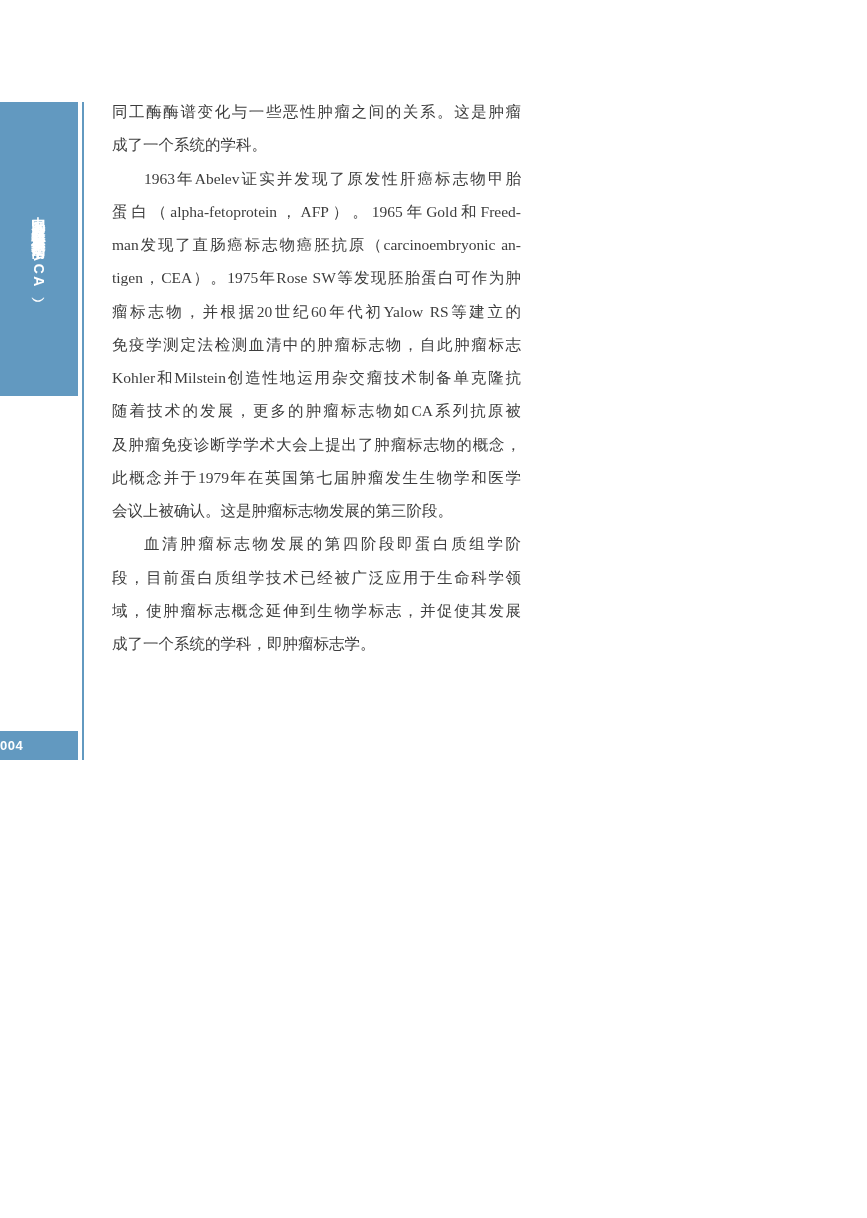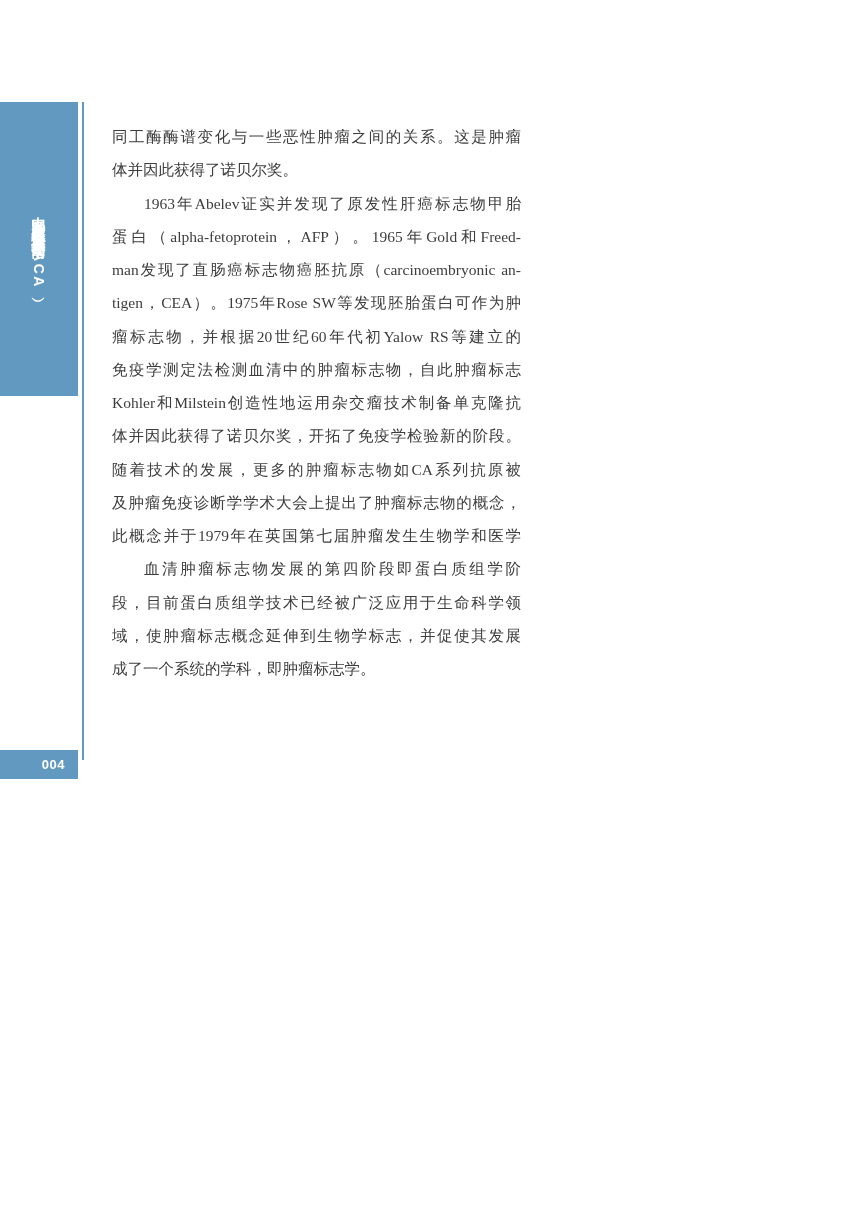--- a/index.html
+++ b/index.html
@@ -54,38 +54,35 @@
     position: absolute;
     left: 0;
     top: 731px;
     width: 78px;
     height: 29px;
     background: var(--accent, #6299c0);
     box-sizing: border-box;
     padding-right: 13px;
     display: flex;
     align-items: center;
-    justify-content: flex-end;
     color: #ffffff;
     font-family: "Liberation Sans", sans-serif;
     font-weight: bold;
     font-size: 13px;
     letter-spacing: 0.5px;
-    margin-top: 19px;
   }
 
   
   .content {
     position: absolute;
     left: 112px;
     top: 95px;
     width: 409px;
     color: var(--text-color, #3d3d3d);
     font-size: 15.5px;
-    margin-top: 25px;
   }
   .line {
     height: 33.25px;
     line-height: 33.25px;
     overflow: hidden;
     text-align: justify;
     text-align-last: justify;
     text-justify: inter-character;
   }
   .line.last {
@@ -103,29 +100,29 @@
 </div>
 
 <div class="divider"></div>
 
 <div class="page-badge">
   <span>004</span>
 </div>
 
 <div class="content">
     <div class="line">同工酶酶谱变化与一些恶性肿瘤之间的关系。这是肿瘤</div>
-    <div class="line last">体并因此获得了诺贝尔奖。</div>
+    <div class="line last">成了一个系统的学科。</div>
     <div class="line indent">1963年Abelev证实并发现了原发性肝癌标志物甲胎</div>
     <div class="line">蛋白（alpha-fetoprotein，AFP）。1965年Gold和Freed-</div>
     <div class="line">man发现了直肠癌标志物癌胚抗原（carcinoembryonic an-</div>
     <div class="line">tigen，CEA）。1975年Rose SW等发现胚胎蛋白可作为肿</div>
     <div class="line">瘤标志物，并根据20世纪60年代初Yalow RS等建立的</div>
     <div class="line">免疫学测定法检测血清中的肿瘤标志物，自此肿瘤标志</div>
     <div class="line">Kohler和Milstein创造性地运用杂交瘤技术制备单克隆抗</div>
-    <div class="line">体并因此获得了诺贝尔奖，开拓了免疫学检验新的阶段。</div>
     <div class="line">随着技术的发展，更多的肿瘤标志物如CA系列抗原被</div>
     <div class="line">及肿瘤免疫诊断学学术大会上提出了肿瘤标志物的概念，</div>
     <div class="line">此概念并于1979年在英国第七届肿瘤发生生物学和医学</div>
+    <div class="line last">会议上被确认。这是肿瘤标志物发展的第三阶段。</div>
     <div class="line indent">血清肿瘤标志物发展的第四阶段即蛋白质组学阶</div>
     <div class="line">段，目前蛋白质组学技术已经被广泛应用于生命科学领</div>
     <div class="line">域，使肿瘤标志概念延伸到生物学标志，并促使其发展</div>
     <div class="line last">成了一个系统的学科，即肿瘤标志学。</div>
   </div>
 
 </body></html>

